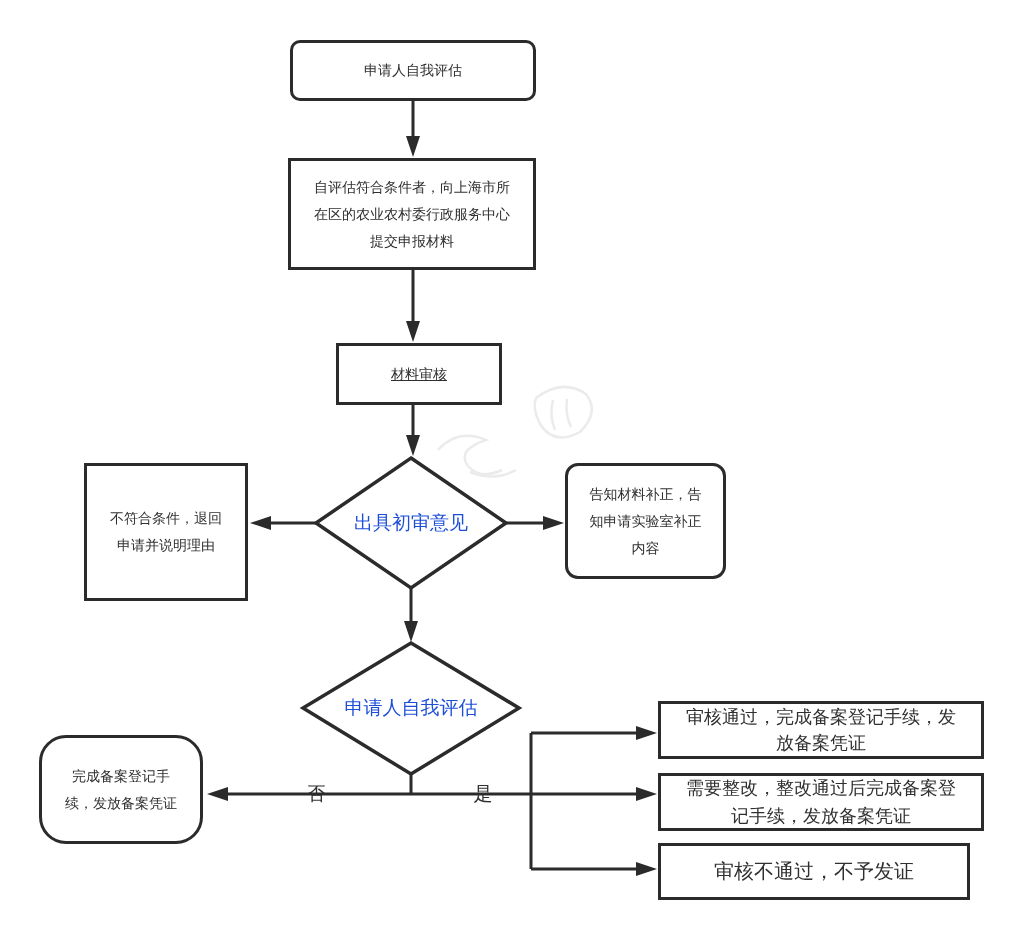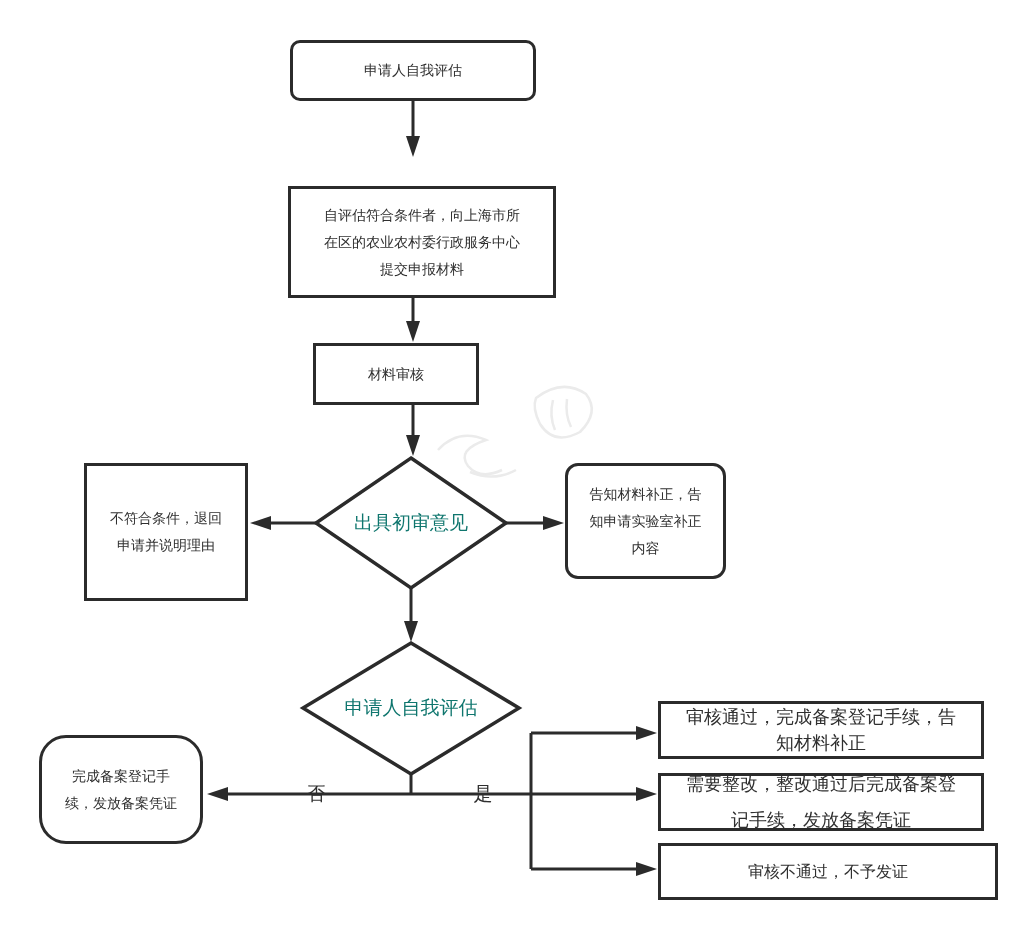--- a/index.html
+++ b/index.html
@@ -33,21 +33,21 @@
     color: #2f2f2f;
   }
   .node.rounded { border-radius: 10px; }
   .node .txt { display: inline-block; }
   .diamond-label {
     position: absolute;
     transform: translate(-50%, -50%);
     z-index: 2;
     font-size: 19px;
     white-space: nowrap;
-    color: #0f766e;
+    color: #1d4ed8;
   }
   .edge-label {
     position: absolute;
     transform: translate(-50%, -50%);
     z-index: 3;
     font-size: 19px;
     color: #2f2f2f;
   }
   .shape-stroke { fill: #ffffff; stroke: #2b2b2b; stroke-width: 3.5; }
   .conn { stroke: #2b2b2b; stroke-width: 3; fill: none; }
@@ -99,49 +99,49 @@
     <polygon class="arrowhead" points="636,862 636,876 657,869"></polygon>
 
     <polygon class="shape-stroke" points="411,458 506,523 411,588 316,523"></polygon>
     <polygon class="shape-stroke" points="411,643 519,708 411,774 303,708"></polygon>
   </svg>
 
   <div class="node rounded" style="left:290px; top:40px; width:246px; height:61px;">
     <span class="txt">申请人自我评估</span>
   </div>
 
-  <div class="node" style="left:288px; top:158px; width:268px; height:112px;margin-top:28px;">
+  <div class="node" style="left:288px; top:158px; width:248px; height:112px;">
     <span class="txt" style="width:206px;">自评估符合条件者，向上海市所在区的农业农村委行政服务中心提交申报材料</span>
   </div>
 
-  <div class="node" style="left:313px; top:343px; width:166px; height:62px;">
+  <div class="node" style="left:336px; top:343px; width:166px; height:62px;text-decoration:underline;">
     <span class="txt">材料审核</span>
   </div>
 
   <div class="node" style="left:84px; top:463px; width:164px; height:138px;">
     <span class="txt" style="width:122px;">不符合条件，退回申请并说明理由</span>
   </div>
 
   <div class="node" style="left:565px; top:463px; width:161px; height:116px;border-radius:13px;">
     <span class="txt" style="width:120px;">告知材料补正，告知申请实验室补正内容</span>
   </div>
 
   <div class="node" style="left:39px; top:735px; width:164px; height:109px;border-radius:27px;">
     <span class="txt" style="width:122px;">完成备案登记手续，发放备案凭证</span>
   </div>
 
   <div class="node" style="left:658px; top:701px; width:326px; height:58px; font-size:18px; line-height:26px;">
-    <span class="txt" style="width:276px;">审核通过，完成备案登记手续，告知材料补正</span>
+    <span class="txt" style="width:276px;">审核通过，完成备案登记手续，发放备案凭证</span>
   </div>
 
-  <div class="node" style="left:658px; top:773px; width:326px; height:58px; font-size:18px; line-height:36px;">
+  <div class="node" style="left:658px; top:773px; width:326px; height:58px; font-size:18px; line-height:28px;">
     <span class="txt" style="width:280px;">需要整改，整改通过后完成备案登记手续，发放备案凭证</span>
   </div>
 
-  <div class="node" style="left:658px; top:843px; width:340px; height:57px; font-size:16px;">
+  <div class="node" style="left:658px; top:843px; width:312px; height:57px; font-size:20px;">
     <span class="txt">审核不通过，不予发证</span>
   </div>
 
   <div class="diamond-label" style="left:411px; top:523px;">出具初审意见</div>
   <div class="diamond-label" style="left:411px; top:708px;">申请人自我评估</div>
 
   <div class="edge-label" style="left:316px; top:794px;">否</div>
   <div class="edge-label" style="left:483px; top:794px;">是</div>
 
 </div>

